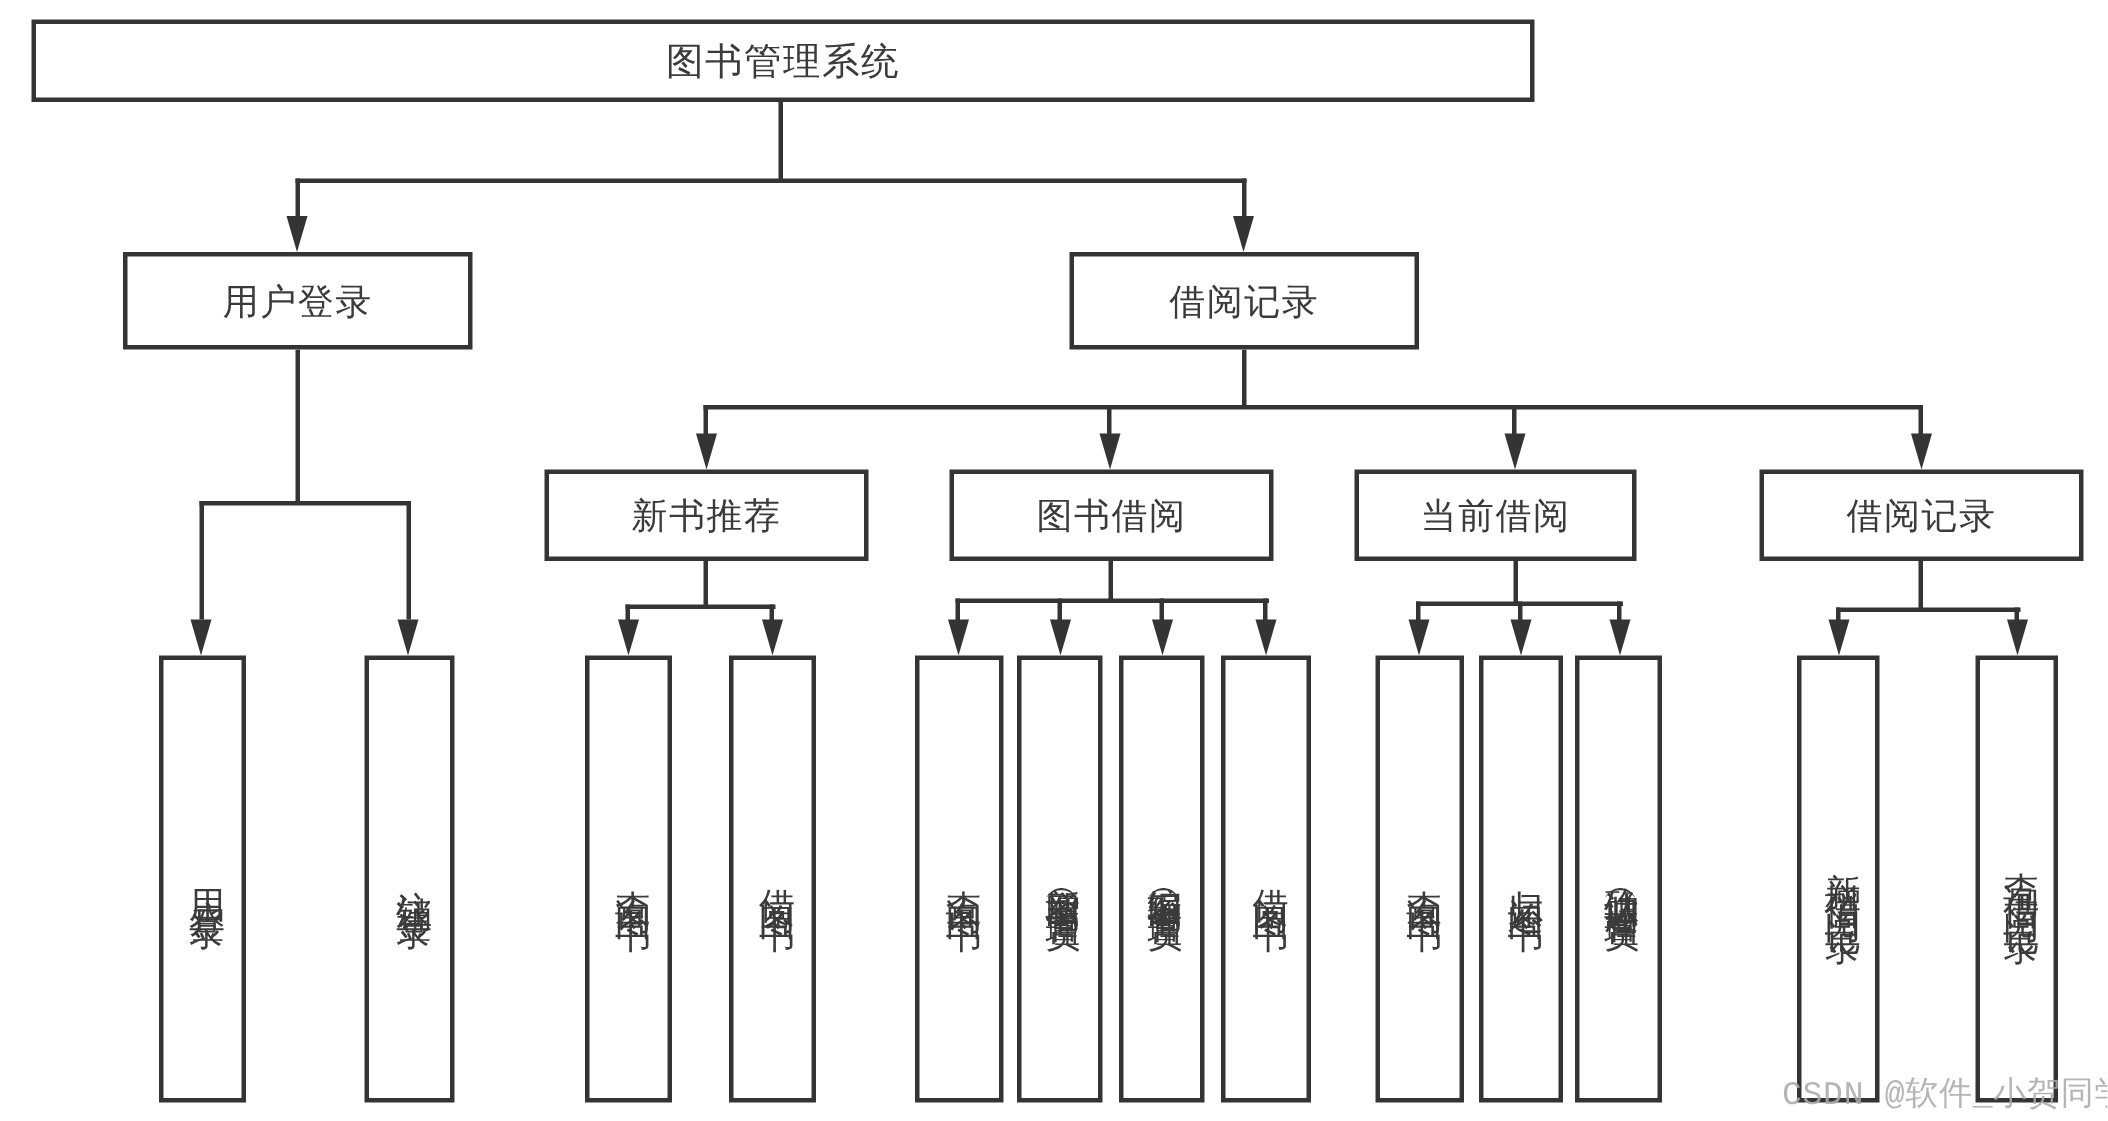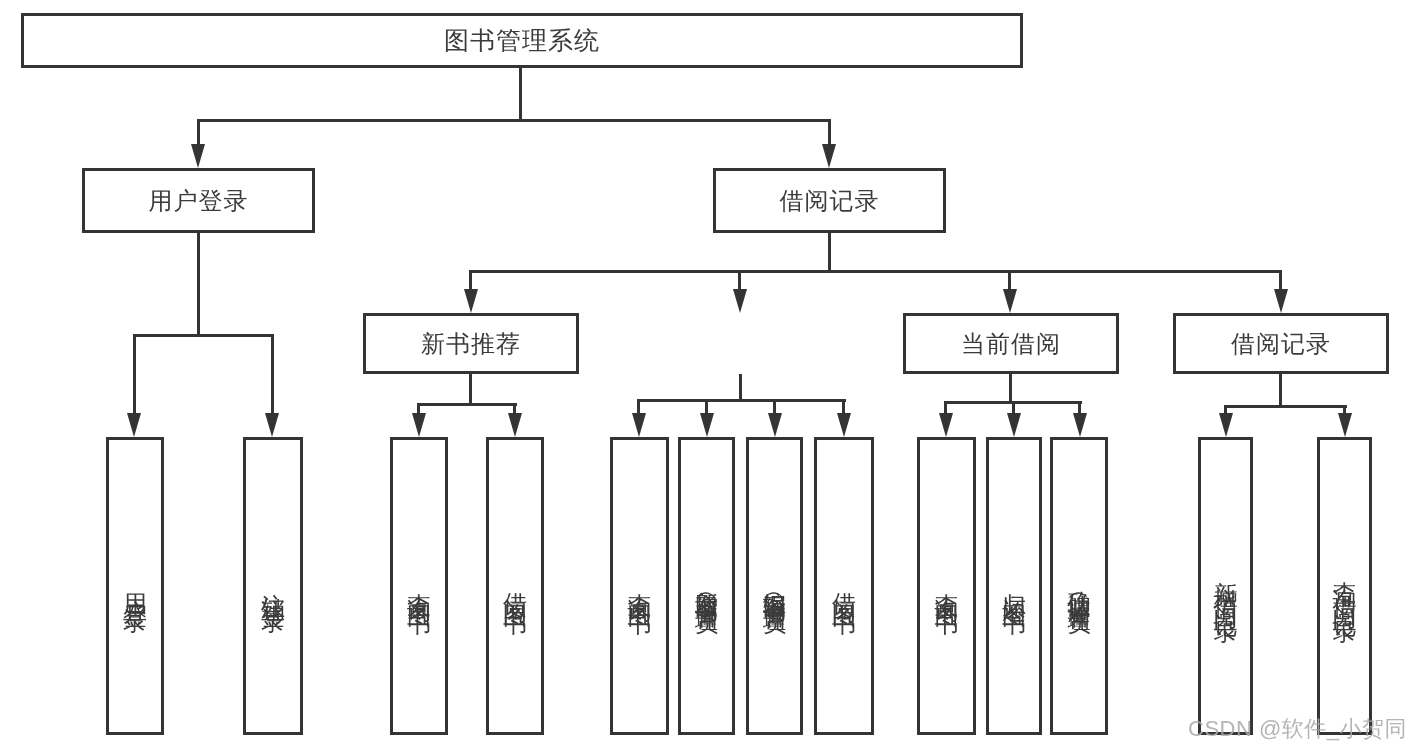--- a/index.html
+++ b/index.html
@@ -7,21 +7,21 @@
     --text:#3b3b3b;
     --node-bg:#ffffff;
     --watermark:#ababab;
     --bg:#ffffff;
   }
   html,body{margin:0;padding:0;background:var(--bg);}
   #canvas{
     position:relative;
     width:1405px;height:747px;
     background:var(--bg);
-    font-family:Liberation Sans, sans-serif;
+    font-family:Liberation Mono, monospace;
     overflow:hidden;
   }
   .node{
     position:absolute;
     box-sizing:border-box;
     border:3px solid var(--line);
     background:var(--node-bg);
     color:var(--text);
     display:flex;align-items:center;justify-content:center;
     font-size:24px;
@@ -86,21 +86,22 @@
   <div class="vline" style="left:469px;top:270px;height:21px;"></div>
   <div class="arrow" style="left:464px;top:289px;"></div>
   <div class="vline" style="left:738px;top:270px;height:21px;"></div>
   <div class="arrow" style="left:733px;top:289px;"></div>
   <div class="vline" style="left:1008px;top:270px;height:21px;"></div>
   <div class="arrow" style="left:1003px;top:289px;"></div>
   <div class="vline" style="left:1279px;top:270px;height:21px;"></div>
   <div class="arrow" style="left:1274px;top:289px;"></div>
 
   <div class="node" style="left:363px;top:313px;width:216px;height:61px;">新书推荐</div>
-  <div class="node" style="left:903px;top:313px;width:216px;height:61px;text-align:right;">当前借阅</div>
+  <div class="node" style="left:633px;top:313px;width:216px;height:61px;">图书借阅</div>
+  <div class="node" style="left:903px;top:313px;width:188px;height:61px;text-align:right;">当前借阅</div>
   <div class="node" style="left:1173px;top:313px;width:216px;height:61px;">借阅记录</div>
 
   <div class="vline" style="left:469px;top:374px;height:31px;"></div>
   <div class="hline" style="left:417px;top:403px;width:100px;"></div>
   <div class="vline" style="left:417px;top:403px;height:12px;"></div>
   <div class="arrow" style="left:412px;top:413px;"></div>
   <div class="vline" style="left:513px;top:403px;height:12px;"></div>
   <div class="arrow" style="left:508px;top:413px;"></div>
 
   <div class="vline" style="left:739px;top:374px;height:27px;"></div>

